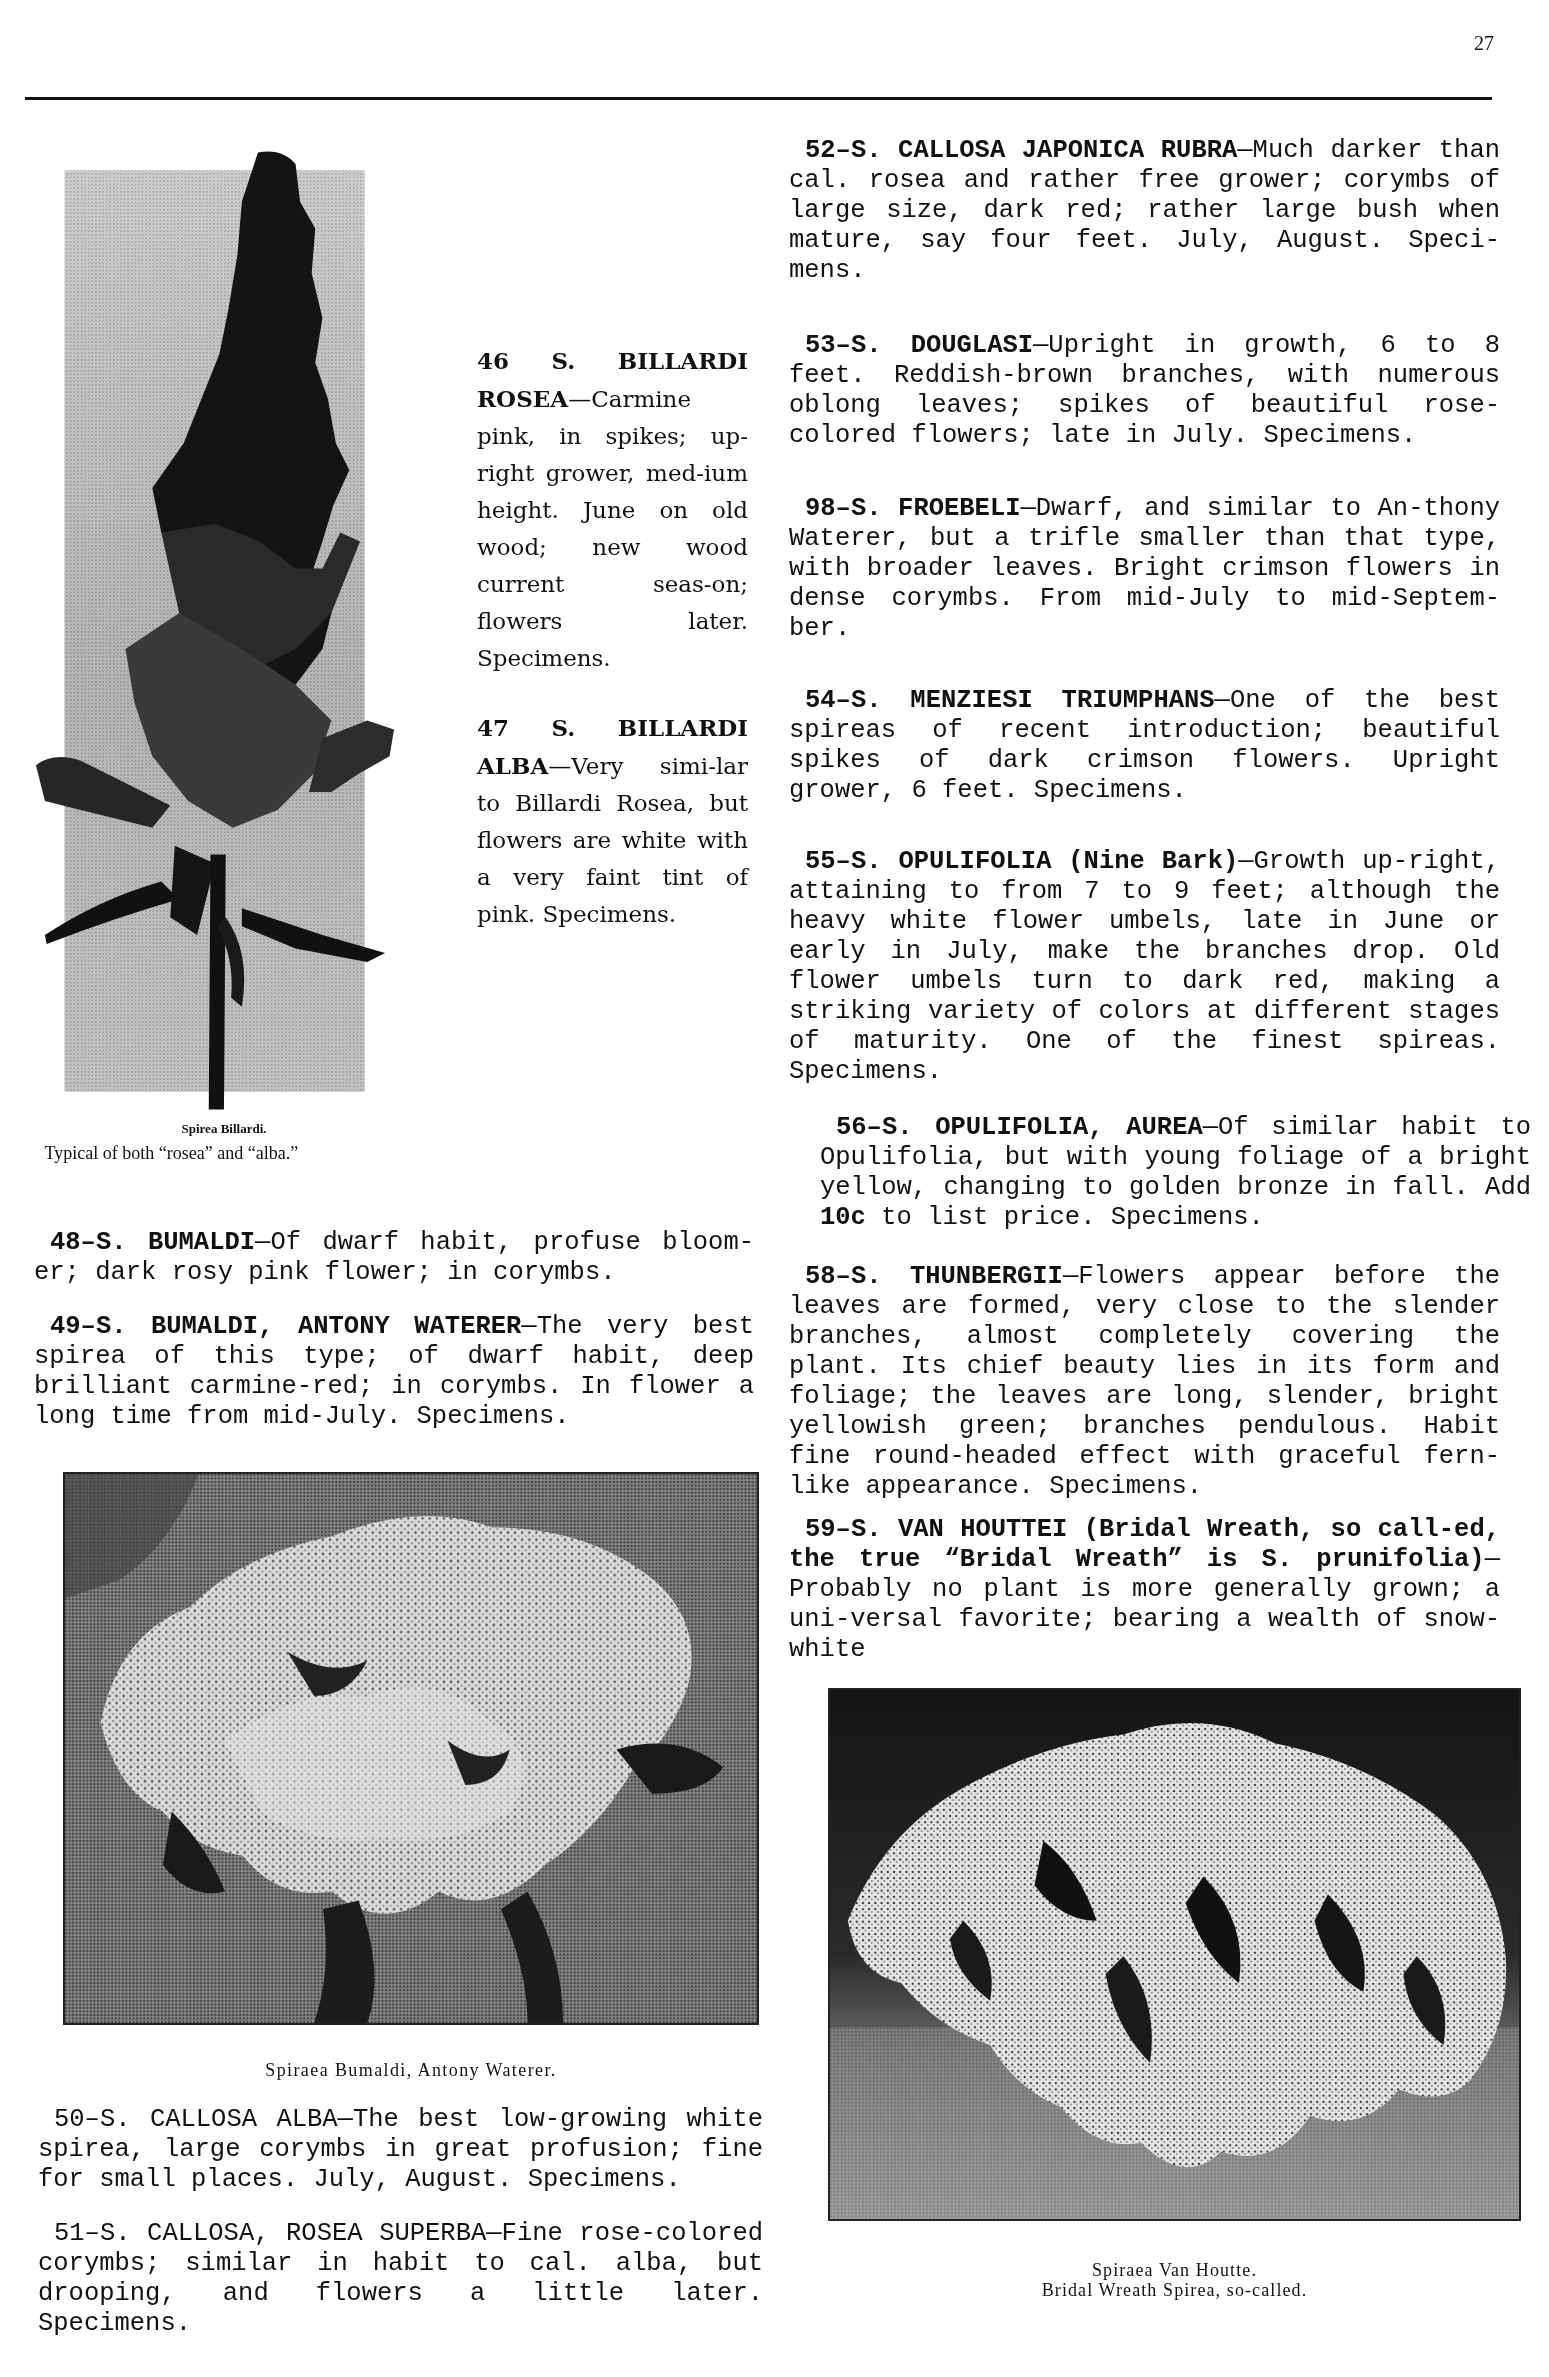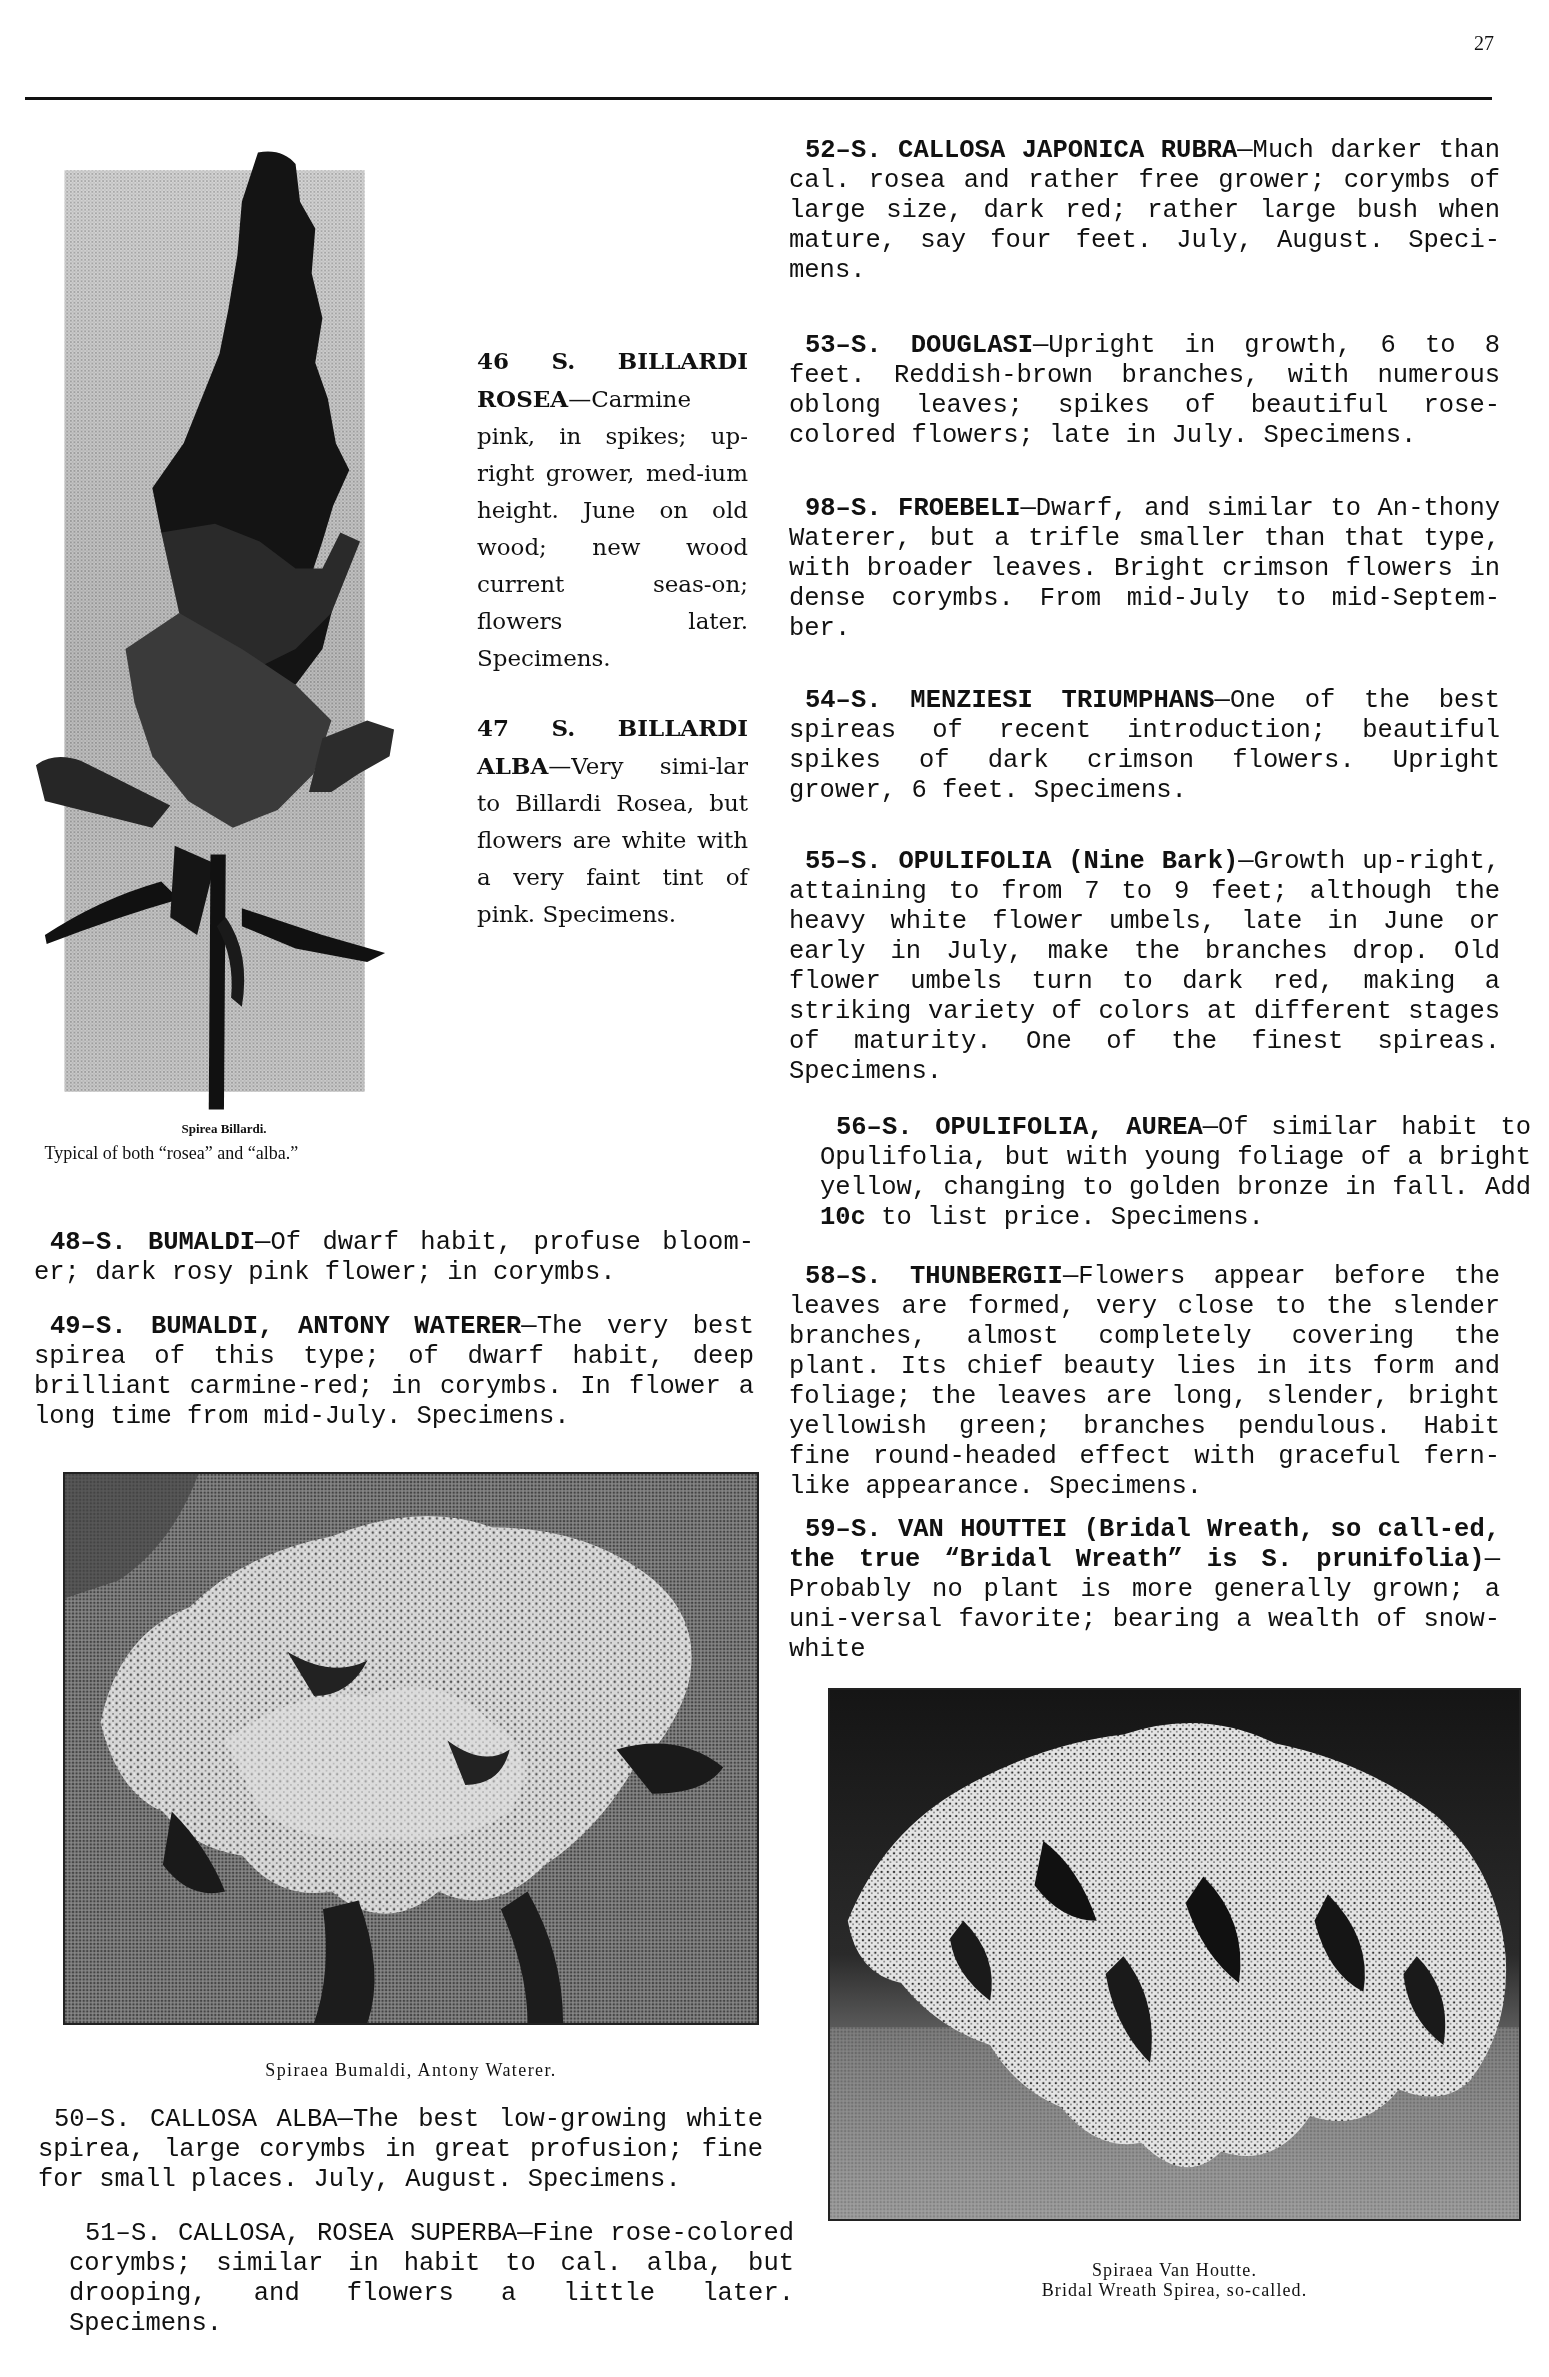--- a/index.html
+++ b/index.html
@@ -135,21 +135,21 @@
     <path d="M330 480 Q360 560 340 618 L280 618 Q300 560 290 490 Z" fill="#1c1c1c"></path>
     <path d="M520 470 Q560 540 560 618 L520 618 Q520 560 490 490 Z" fill="#1c1c1c"></path>
     <path d="M0 0 L150 0 Q120 80 60 120 L0 140 Z" fill="#444" opacity="0.7"></path>
   </svg>
 </div>
 <div class="caption" style="left:63px; top:2060px; width:696px; font-size:18px; letter-spacing:1.4px;">Spiraea Bumaldi, Antony Waterer.</div>
 
 <div class="para" style="left:38px; top:2105px; width:725px; text-indent:16px;">
   <span class="term" style="font-weight:normal;">50–S. CALLOSA ALBA</span><span>—The best low-growing white spirea, large corymbs in great profusion; fine for small places. July, August. Specimens.</span>
 </div>
-<div class="para" style="left:38px; top:2219px; width:725px; text-indent:16px;margin-left:31px;">
+<div class="para" style="left:38px; top:2219px; width:725px; text-indent:16px;">
   <span class="term" style="font-weight:normal;">51–S. CALLOSA, ROSEA SUPERBA</span><span>—Fine rose-colored corymbs; similar in habit to cal. alba, but drooping, and flowers a little later. Specimens.</span>
 </div>
 
 <div class="para" style="left:789px; top:136px; width:711px; text-indent:16px;">
   <span class="term">52–S. CALLOSA JAPONICA RUBRA</span><span>—Much darker than cal. rosea and rather free grower; corymbs of large size, dark red; rather large bush when mature, say four feet. July, August. Speci-mens.</span>
 </div>
 <div class="para" style="left:789px; top:331px; width:711px; text-indent:16px;">
   <span class="term">53–S. DOUGLASI</span><span>—Upright in growth, 6 to 8 feet. Reddish-brown branches, with numerous oblong leaves; spikes of beautiful rose-colored flowers; late in July. Specimens.</span>
 </div>
 <div class="para" style="left:789px; top:494px; width:711px; text-indent:16px;">

